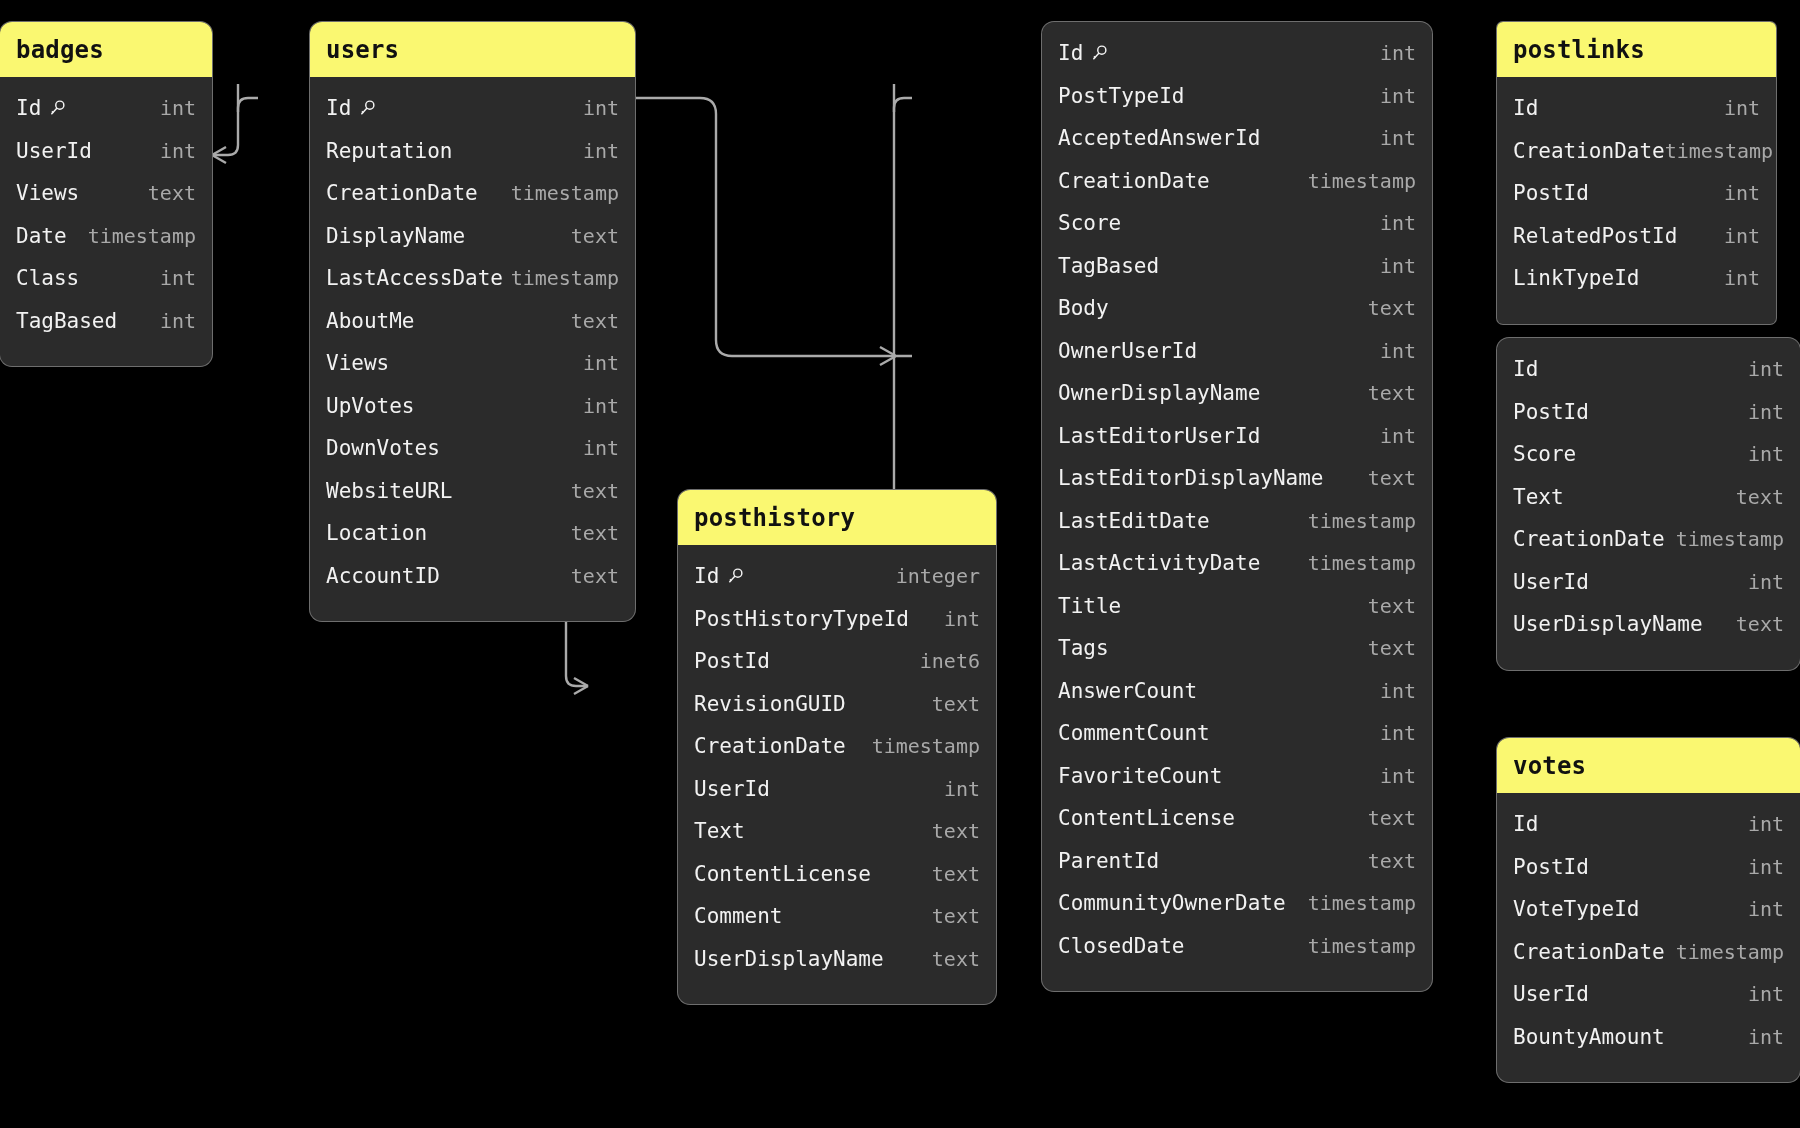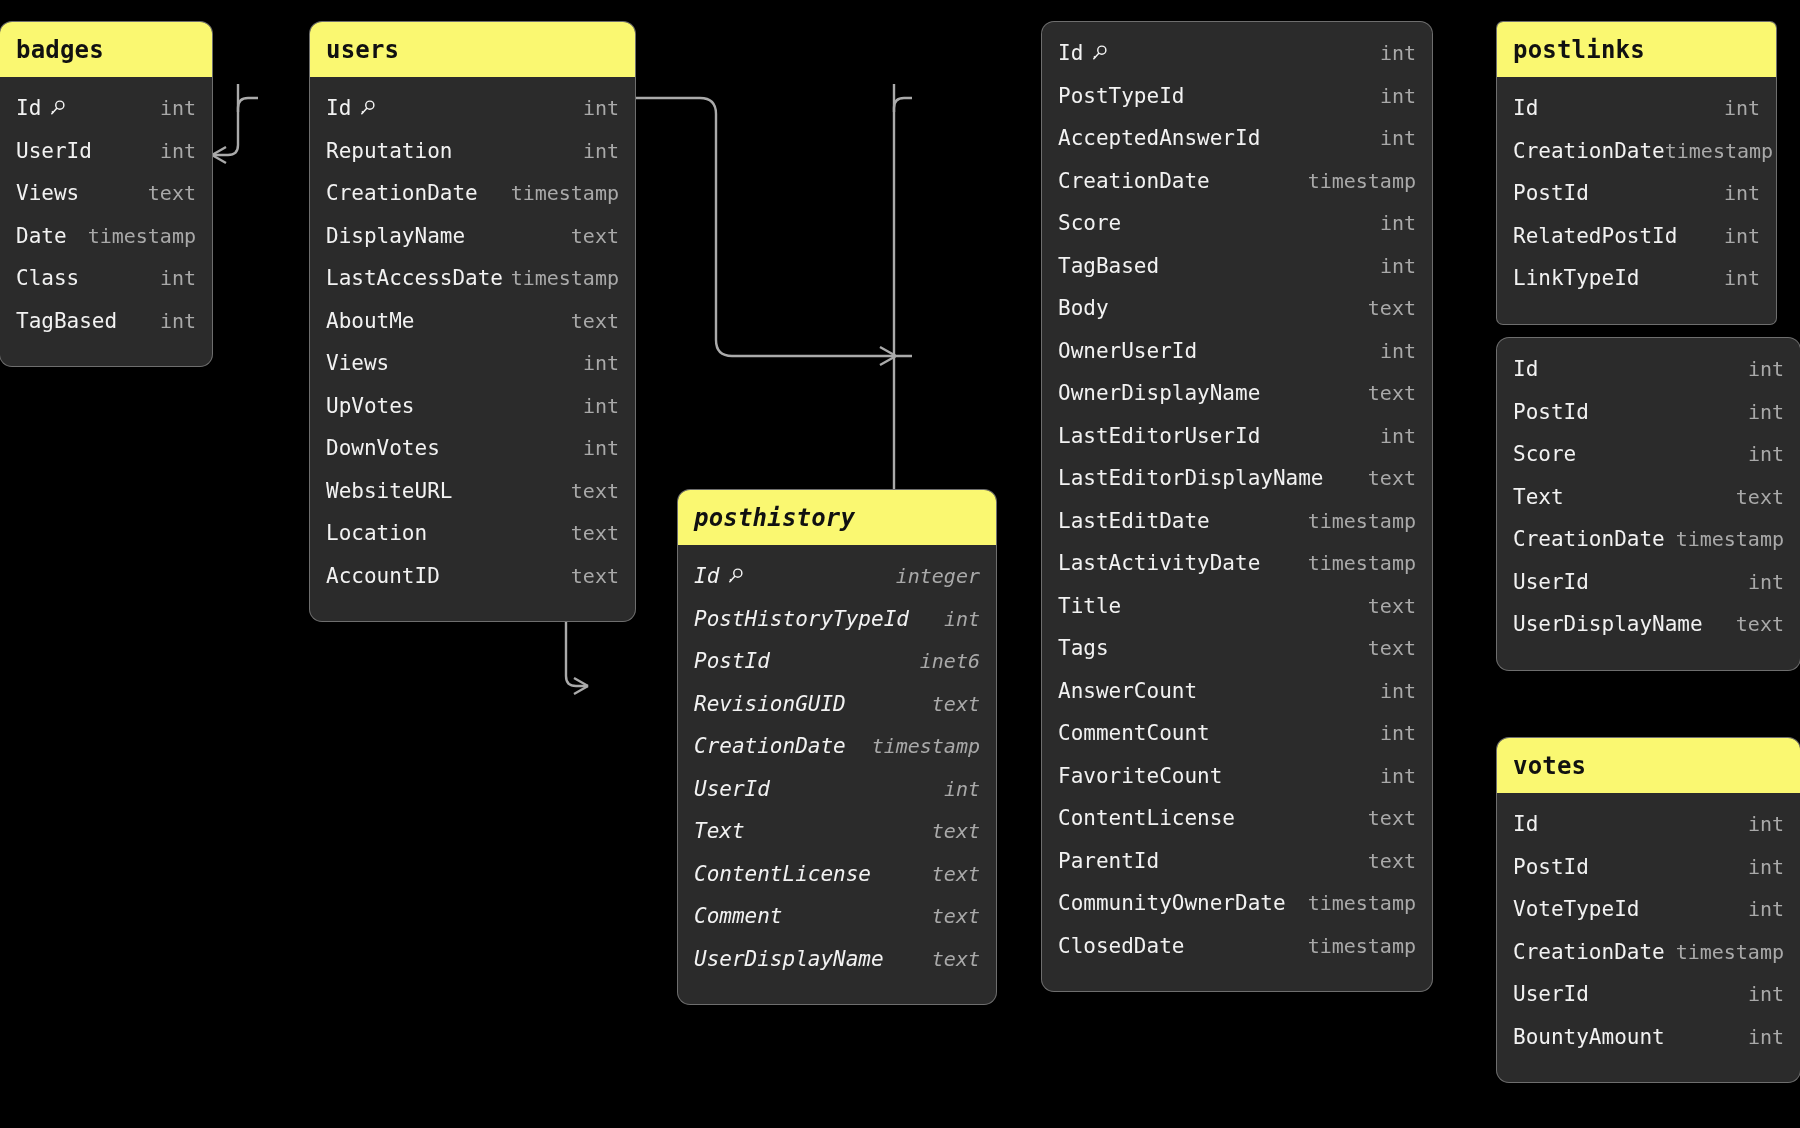--- a/index.html
+++ b/index.html
@@ -151,21 +151,21 @@
           <span class="col-name">Location</span>
           <span class="col-type">text</span>
         </div>
       <div class="row">
           <span class="col-name">AccountID</span>
           <span class="col-type">text</span>
         </div>
     </div>
   </div>
 
-  <div class="table" style="left:678px;top:490px;width:318px;font-style:italic;">
+  <div class="table" style="left:678px;top:490px;width:318px;">
     <div class="thead">posthistory</div>
     <div class="tbody">
       <div class="row">
           <span class="col-name">
             <span>Id</span>
             <span class="keyicon">
               <svg viewBox="0 0 16 16">
                 <circle cx="10.5" cy="5.5" r="3.6" fill="none" stroke="#f2f2f2" stroke-width="1.3"></circle>
                 <path d="M8,8 L3,13.5 M3.5,11 L5,12.5" stroke="#f2f2f2" stroke-width="1.3" fill="none"></path>
               </svg>

